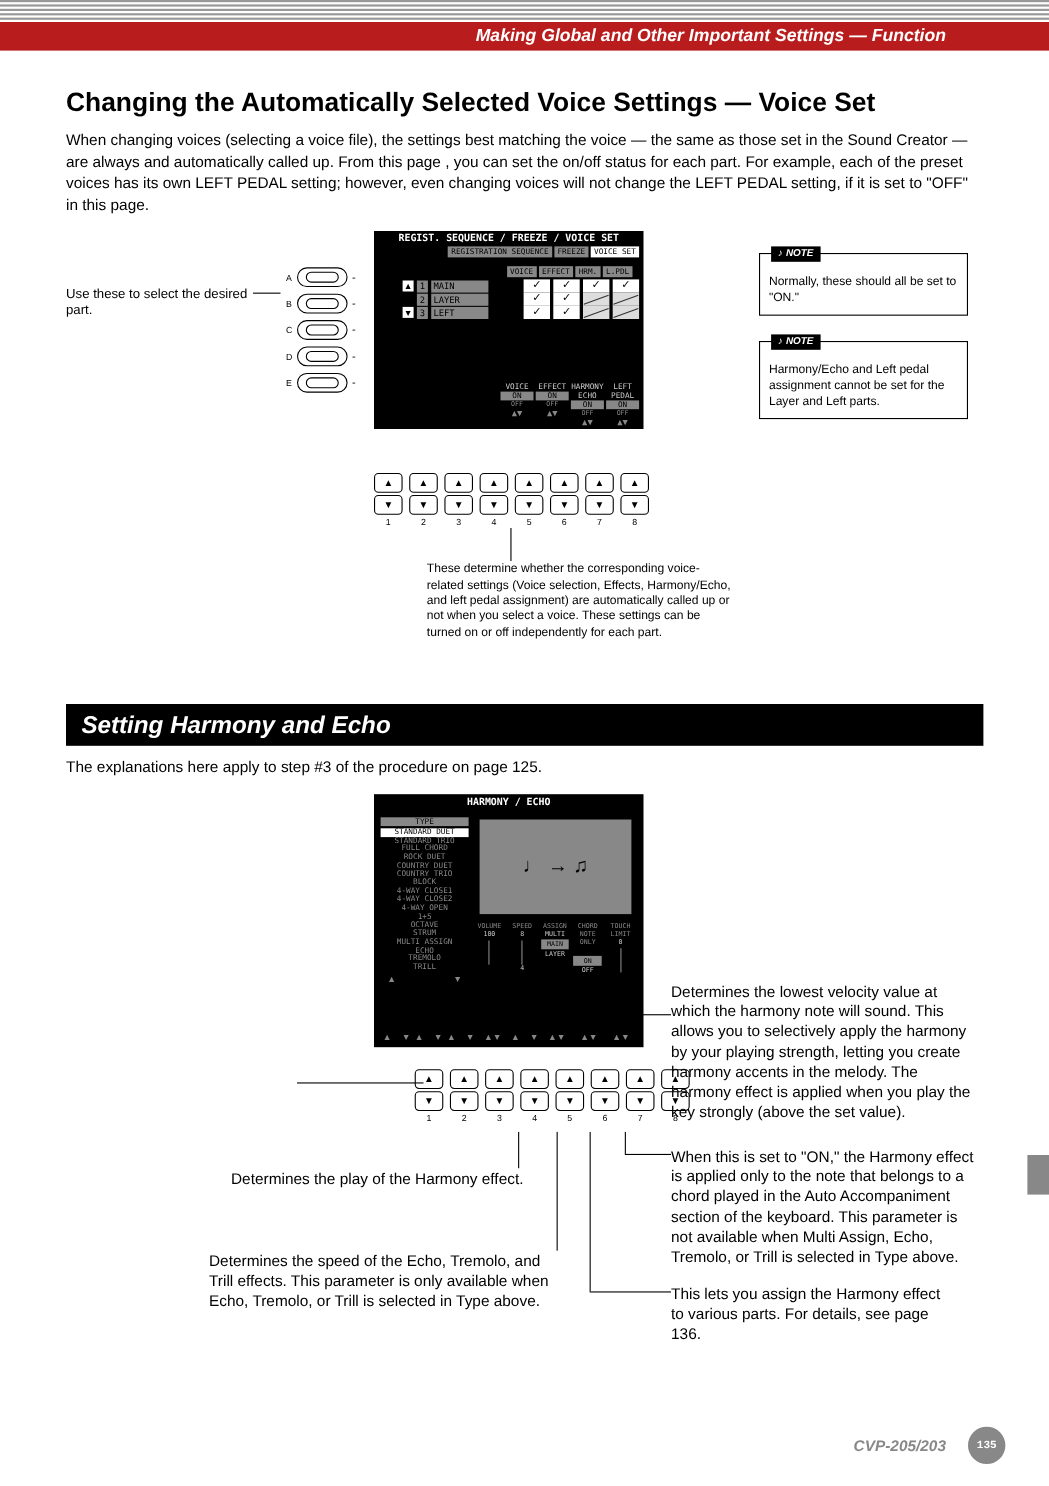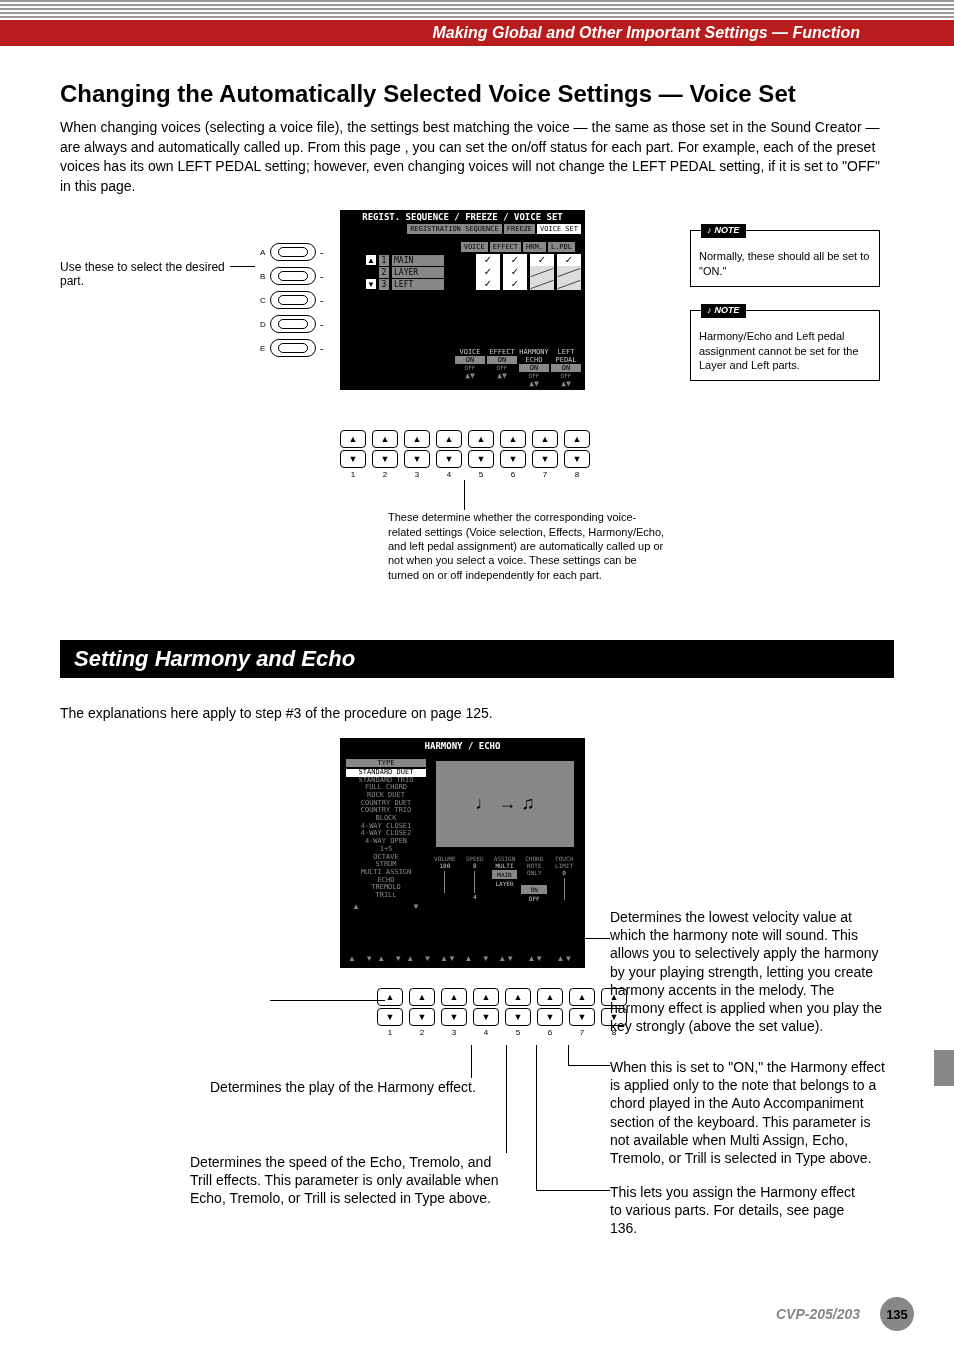--- a/index.html
+++ b/index.html
@@ -260,21 +260,21 @@
 
   
   .black-header {
     background: #000;
     color: #fff;
     font-style: italic;
     font-weight: bold;
     font-size: 22px;
     padding: 6px 14px;
     margin-top: 10px;
-    margin-bottom: 26px;
+    margin-bottom: 10px;
   }
 
   
   .figure2 {
     position: relative;
     width: 100%;
     height: 480px;
   }
   .display2 {
     position: absolute;
@@ -420,26 +420,27 @@
     color: #888;
     font-style: italic;
     font-weight: bold;
     font-size: 14px;
   }
   .footer-pagenum {
     width: 34px;
     height: 34px;
     border-radius: 50%;
     background: #888;
-    color: #000000;
+    color: #ffffff;
     font-weight: bold;
     display: flex;
     align-items: center;
     justify-content: center;
-    font-size: 13px;
+    font-size: 10px;
+    font-family: Liberation Mono, monospace;
   }
   .side-grey {
     position: absolute;
     right: 0;
     top: 1050px;
     width: 20px;
     height: 36px;
     background: #888;
   }
 </style>

